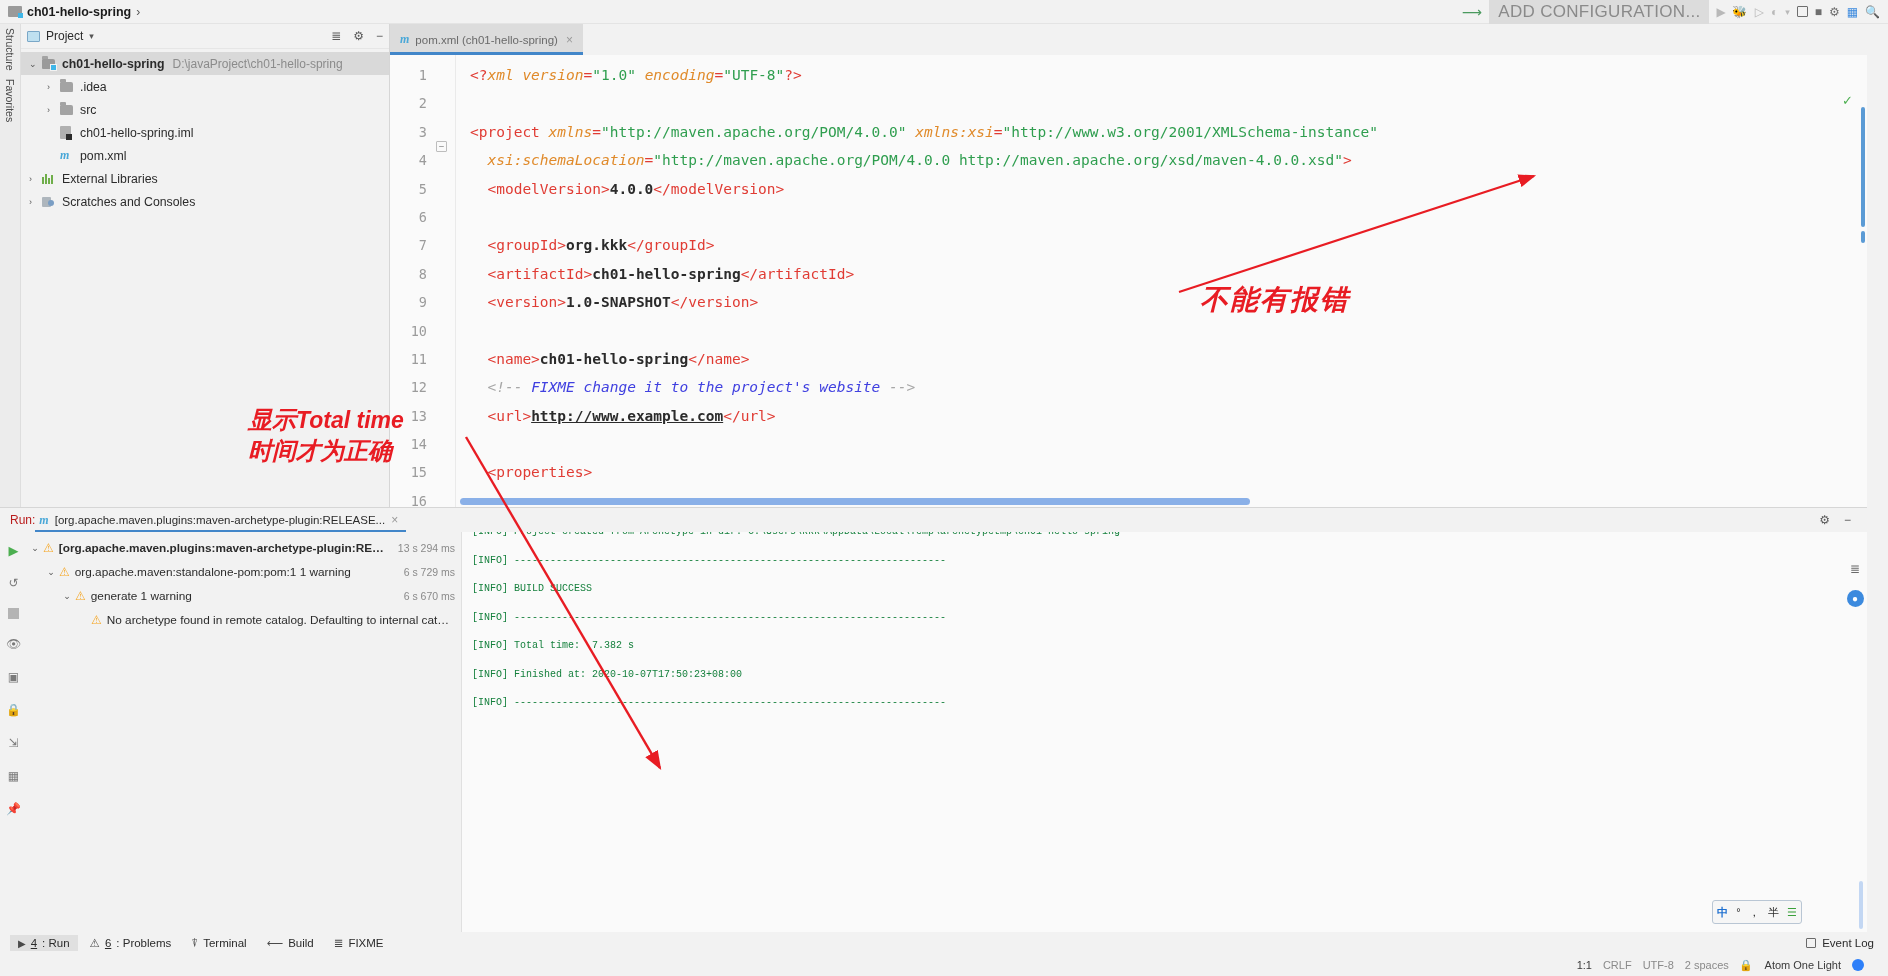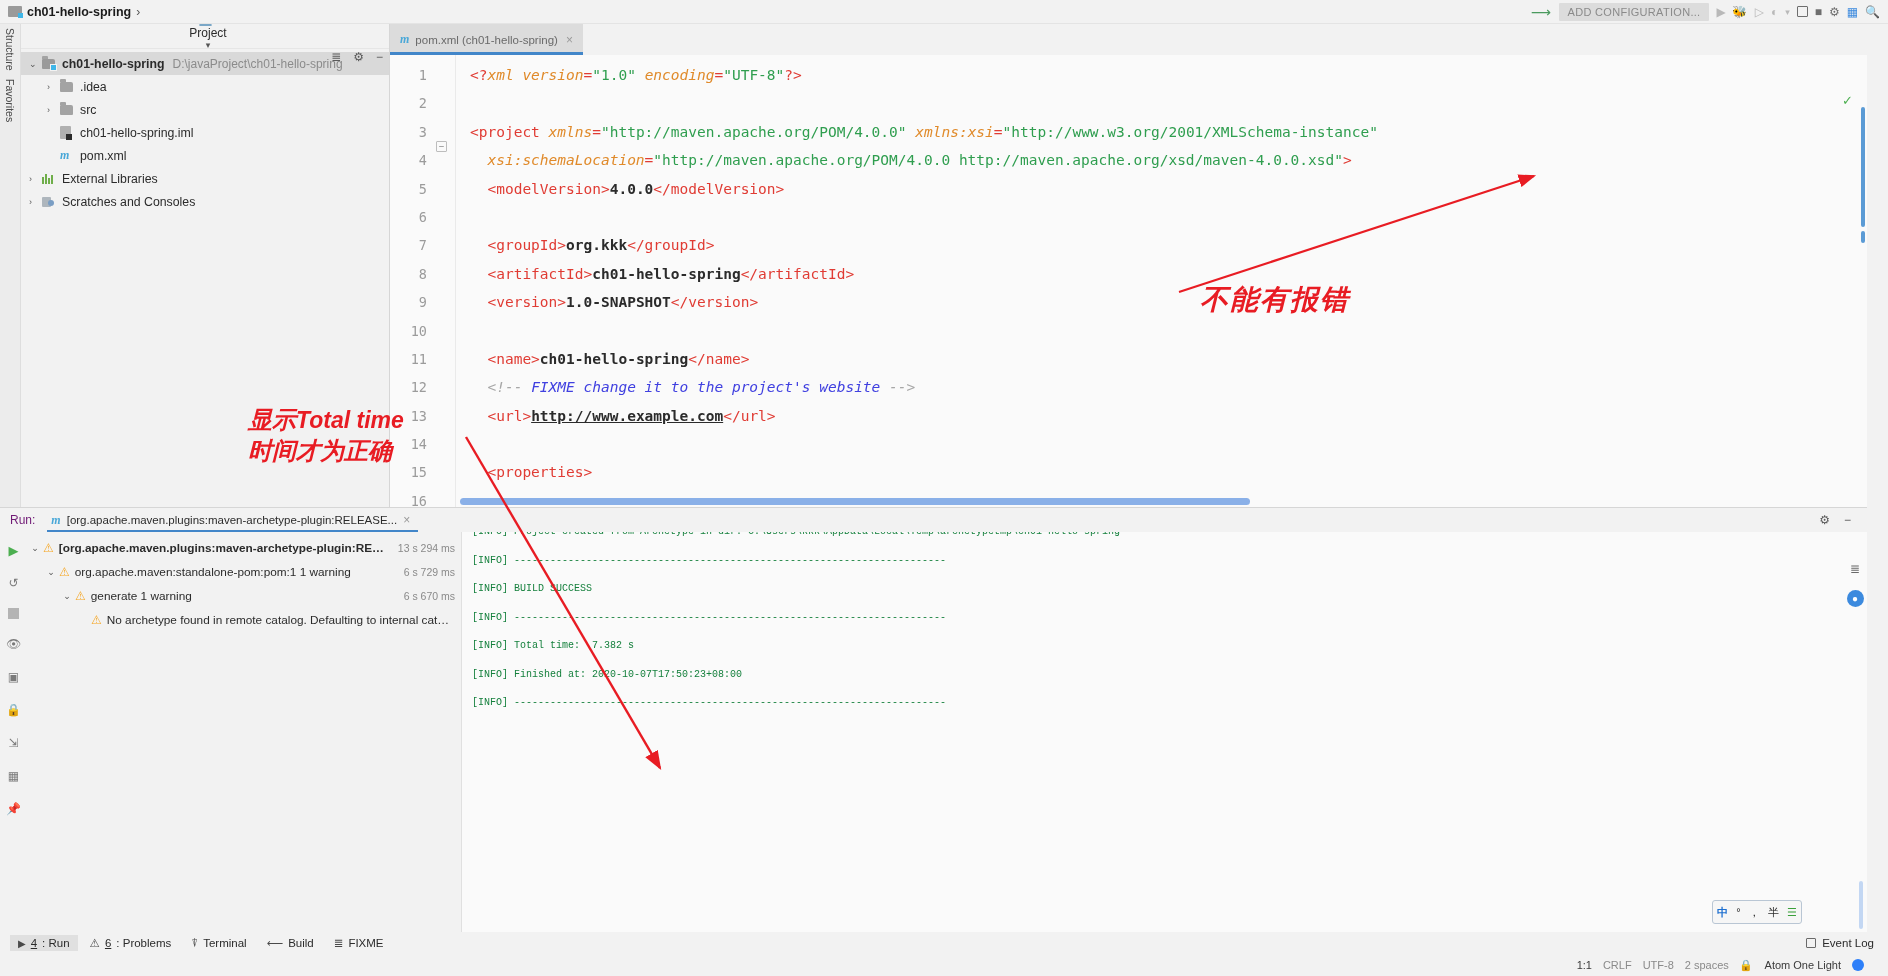--- a/index.html
+++ b/index.html
@@ -20,21 +20,21 @@
     position: absolute; left: 0; top: 0; width: 1888px; height: 24px;
     background: #f2f2f2; display: flex; align-items: center;
     border-bottom: 1px solid #e4e4e4;
   }
   .nav-crumbs { display: flex; align-items: center; gap: 5px; padding-left: 8px; }
   .crumb-name { font-weight: bold; font-size: 12.5px; color: #1b1b1b; }
   .crumb-sep { color: #555; font-size: 12px; }
   .topbar-right { margin-left: auto; display: flex; align-items: center; gap: 7px; padding-right: 8px; }
   .hammer { color: #4a9a5e; font-size: 14px; transform: scaleX(-1); }
   .addcfg {
-    background: #dcdcdc; color: #8a8a8a; font-size: 11px; letter-spacing: .3px;
+    background: #dcdcdc; color: #8a8a8a; font-size: 17px; letter-spacing: .3px;
     padding: 3px 9px; border-radius: 1px;
   }
   .tb-ico { color: #b9b9b9; font-size: 12px; }
   .tb-ico.dark { color: #6e6e6e; }
   .tb-sq { width: 11px; height: 11px; border: 1.6px solid #6e6e6e; border-radius: 1px; }
 
   
   .left-strip {
     position: absolute; left: 0; top: 24px; width: 21px; height: 930px;
     background: #ececec; border-right: 1px solid #dedede;
@@ -54,21 +54,20 @@
   .right-strip .vlabel { writing-mode: vertical-rl; }
 
   
   .project-panel {
     position: absolute; left: 21px; top: 24px; width: 369px; height: 483px;
     background: #f2f2f2; border-right: 1px solid #d6d6d6;
   }
   .pp-header {
     height: 25px; display: flex; align-items: center; padding: 0 6px;
     border-bottom: 1px solid #e6e6e6;
-    flex-direction: column;
   }
   .pp-title { font-size: 12px; color: #2b2b2b; margin-left: 6px; }
   .pp-caret { margin-left: 6px; color: #555; font-size: 9px; }
   .pp-icons { margin-left: auto; display: flex; align-items: center; gap: 12px; color: #5a5a5a; }
   .proj-ico {
     width: 13px; height: 11px; border: 1.4px solid #7aa7c7; background: #bfe0f0; border-radius: 1px;
   }
 
   .tree { padding-top: 3px; font-size: 12.3px; color: #2b2b2b; }
   .tnode { display: flex; align-items: center; height: 23px; padding-left: 8px; white-space: nowrap; }
@@ -165,21 +164,21 @@
     position: absolute; right: 2px; top: 176px; width: 4px; height: 12px;
     background: #5b9bd5; border-radius: 2px;
   }
 
   
   .run-panel {
     position: absolute; left: 0; top: 507px; width: 1867px; height: 447px; background: #f2f2f2;
     border-top: 1px solid #d6d6d6;
   }
   .run-header { height: 24px; display: flex; align-items: center; padding-left: 10px; position: relative; }
-  .run-label { font-size: 12px; color: #701a75; margin-right: 12px; }
+  .run-label { font-size: 12px; color: #b91c1c; }
   .run-tab {
     display: flex; align-items: center; gap: 6px; padding: 0 8px 0 4px; height: 24px; position: relative;
   }
   .run-tab::after {
     content: ""; position: absolute; left: 0; right: 0; bottom: 0; height: 2.5px; background: #4286c9;
   }
   .run-tab .rt-label { font-size: 11.5px; color: #2b2b2b; }
   .run-hdr-icons { margin-left: auto; display: flex; gap: 14px; padding-right: 16px; color: #5a5a5a; }
 
   .run-body { display: flex; height: 423px; }

